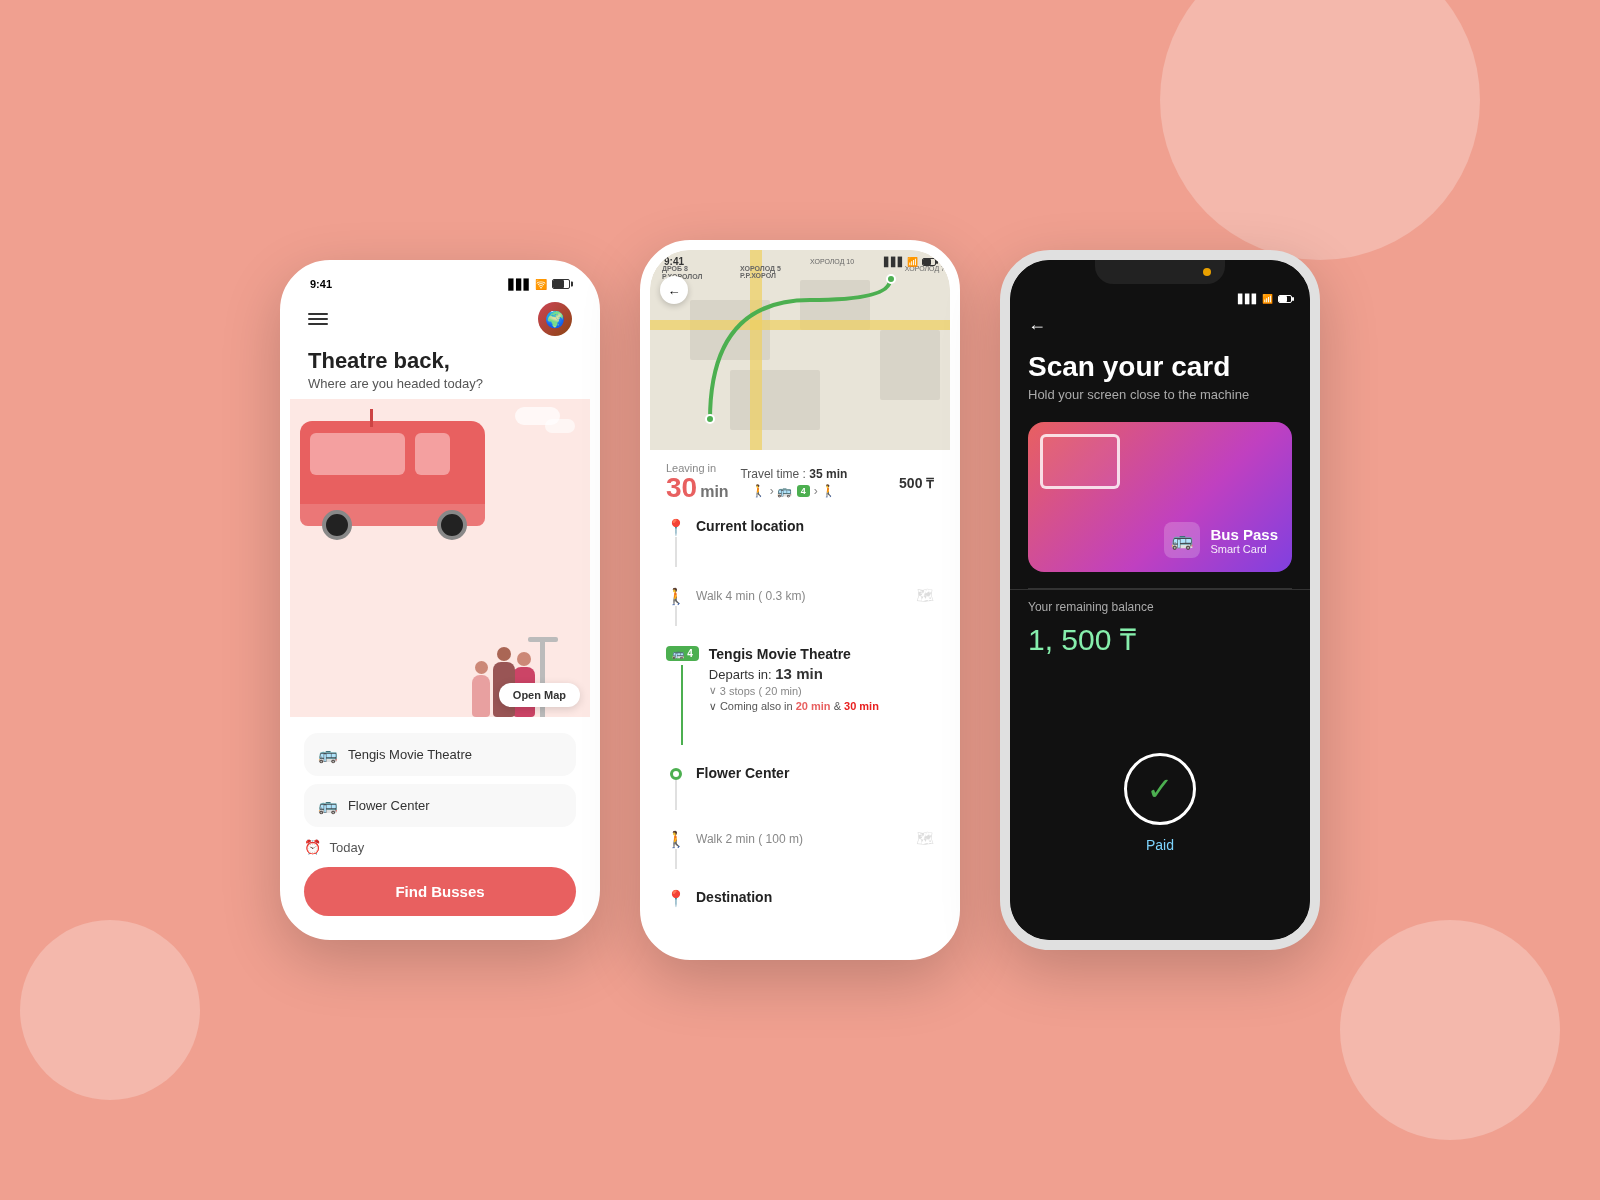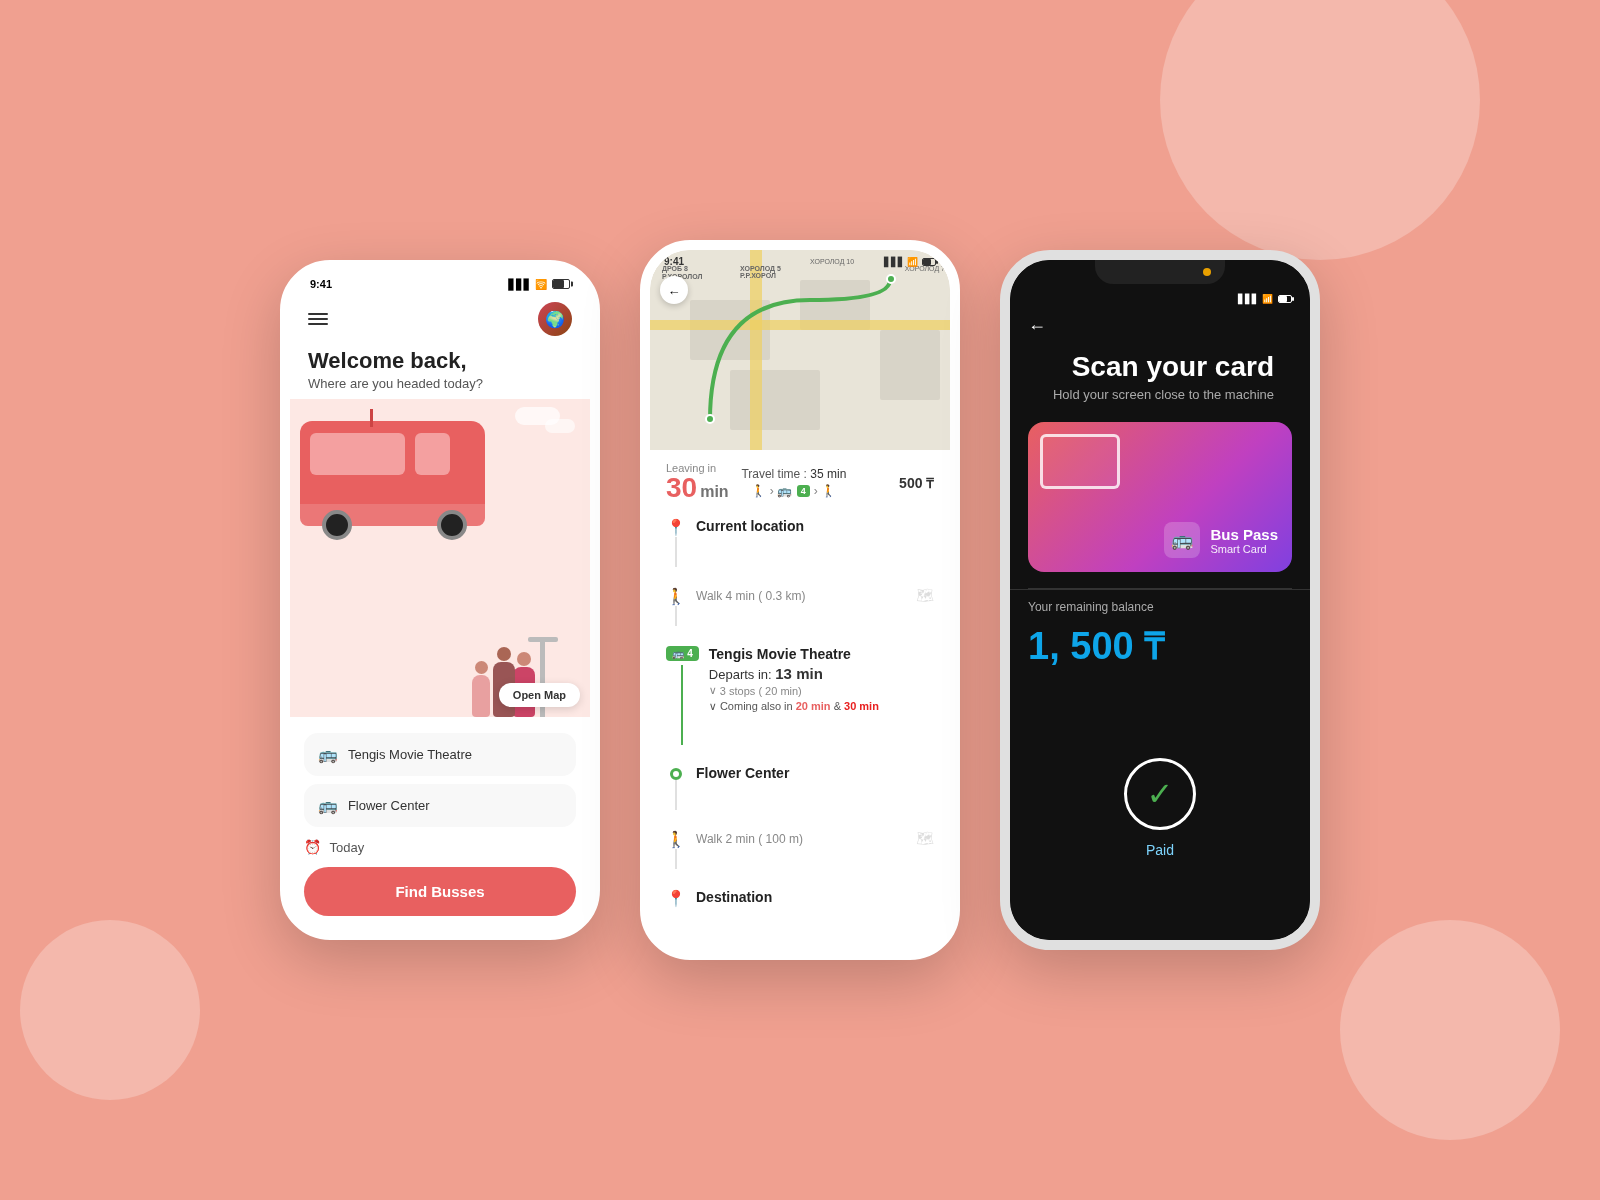--- a/index.html
+++ b/index.html
@@ -243,21 +243,21 @@
       flex-shrink: 0;
     }
     .leaving-in {
       display: flex;
       flex-direction: column;
     }
     .leaving-label { font-size: 11px; color: #888; }
     .leaving-value { font-size: 28px; font-weight: 700; color: #e86060; line-height: 1; }
     .leaving-unit { font-size: 16px; color: #737373; font-weight: 700; }
     .travel-time { font-size: 12px; color: #555; text-align: center; }
-    .travel-bold { font-weight: 400; color: #333; }
+    .travel-bold { font-weight: 700; color: #333; }
     .travel-icons { display: flex; align-items: center; gap: 4px; margin-top: 3px; justify-content: center; font-size: 12px; color: #888; }
     .price { font-size: 14px; font-weight: 600; color: #333; margin-left: 40px; }
 
     
     .route-steps {
       flex: 1;
       overflow-y: auto;
       padding: 0 16px;
       scrollbar-width: none;
     }
@@ -325,23 +325,22 @@
       align-items: center;
     }
     .p3-status-icons { display: flex; gap: 4px; align-items: center; }
     .p3-back {
       padding: 6px 18px 0;
       font-size: 18px;
       color: white;
       cursor: pointer;
     }
     .p3-title {
-      padding: 16px 36px 4px;
+      padding: 16px 18px 4px;
       color: white;
-      text-align: right;
     }
     .p3-title h2 { font-size: 28px; font-weight: 700; }
     .p3-title p { font-size: 13px; color: #aaa; margin-top: 4px; }
 
     
     .p3-card-area {
       padding: 16px 18px;
       flex-shrink: 0;
     }
     .bus-pass-card {
@@ -385,21 +384,21 @@
     .card-text { color: white; }
     .card-text-title { font-size: 15px; font-weight: 700; }
     .card-text-sub { font-size: 11px; opacity: 0.9; }
 
     
     .p3-balance {
       padding: 10px 18px 6px;
       border-top: 1px solid #333;
     }
     .balance-label { font-size: 12px; color: #aaa; margin-bottom: 4px; }
-    .balance-value { font-size: 38px; font-weight: 700; color: #0ea5e9; }
+    .balance-value { font-size: 30px; font-weight: 400; color: #86efac; }
 
     
     .p3-paid {
       display: flex;
       flex-direction: column;
       align-items: center;
       justify-content: center;
       padding: 20px;
       flex: 1;
     }
@@ -463,21 +462,21 @@
       <div class="p1-header">
         <div class="hamburger">
           <span></span>
             <span></span>
             <span></span>
         </div>
         <div class="avatar">🌍</div>
       </div>
 
       <div class="p1-welcome">
-        <h1>Welcome back,</h1>
+        <h1>Theatre back,</h1>
         <p>Where are you headed today?</p>
       </div>
 
       <div class="p1-illustration">
 
         <div style="position:absolute;left:10px;top:22px;width:185px;height:105px;background:#e86060;border-radius:12px 14px 8px 8px;">
           <div style="position:absolute;top:12px;left:10px;width:95px;height:42px;background:#f4a0a0;border-radius:6px;"></div>
           <div style="position:absolute;top:12px;left:115px;width:35px;height:42px;background:#f4a0a0;border-radius:6px;"></div>
           <div style="position:absolute;bottom:0;left:0;right:0;height:22px;background:rgba(255,255,255,0.15);border-radius:0 0 8px 8px;"></div>
           <div style="position:absolute;bottom:-14px;left:22px;width:30px;height:30px;border-radius:50%;background:#222;border:4px solid #888;"></div>

